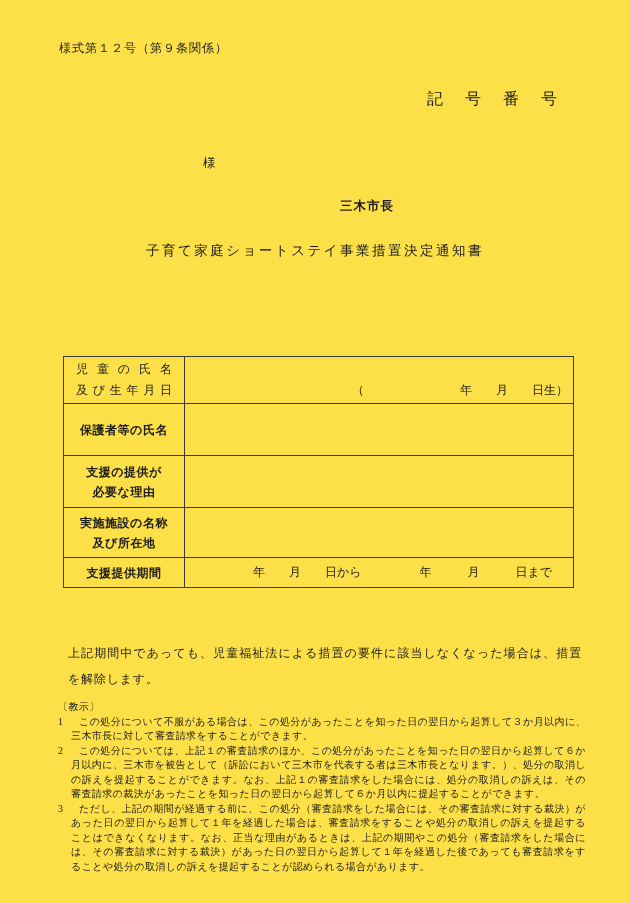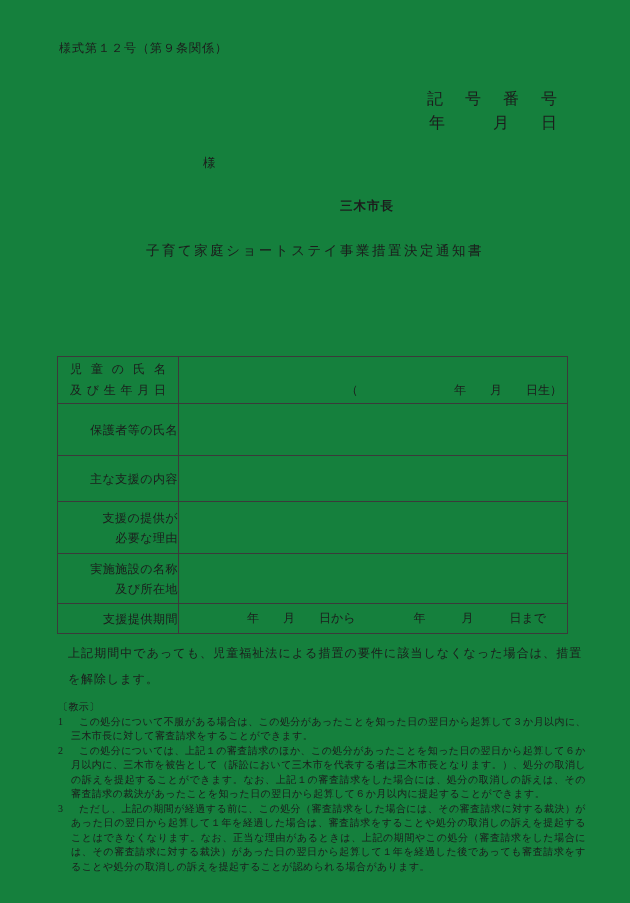--- a/index.html
+++ b/index.html
@@ -1,52 +1,52 @@
 <!DOCTYPE html>
 <html lang="ja"><head>
 <meta charset="utf-8">
 <style>
   html,body{margin:0;padding:0;background:#888;}
   .page{
     position:relative;
     width:630px;height:903px;
     margin:0 auto;
-    background:#15803d;
+    background:#fde047;
     font-family:"Liberation Serif","DejaVu Serif",serif;
     color:#1c1c1c;
     overflow:hidden;
   }
   .abs{position:absolute;}
   .form-number{left:59px;top:40px;font-size:12px;letter-spacing:1px;}
   .ref-block{right:73px;top:87px;text-align:right;font-size:16px;line-height:24px;}
   .ref-no{letter-spacing:3px;margin-right:-3px;}
   .addressee{left:203px;top:155px;font-size:12.5px;}
   .sender{left:340px;top:198px;font-size:12.5px;letter-spacing:1px;font-weight:bold;}
   .doc-title{
     left:0;top:242px;width:630px;
     text-align:center;font-size:13.5px;letter-spacing:2.5px;
   }
   .body-para{
     left:45px;top:289px;width:541px;
     font-size:12px;line-height:26px;letter-spacing:1.2px;
     text-align:justify;text-indent:27px;
   }
   table.details{
-    position:absolute;left:57px;top:356px;
+    position:absolute;left:63px;top:356px;
     width:511px;border-collapse:collapse;table-layout:fixed;
     font-size:12px;color:#1c1c1c;
   }
   table.details th,table.details td{
     border:1px solid #3a3a3a;
     font-weight:normal;vertical-align:middle;
     padding:0;
   }
   table.details th{width:120px;}
   .jlabel{display:block;text-align:justify;text-align-last:justify;padding:0 12px;line-height:21px;}
-  .clabel{display:block;text-align:right;line-height:20px;letter-spacing:0.5px;}
+  .clabel{display:block;text-align:center;line-height:20px;letter-spacing:0.5px;font-weight:bold;}
   .cell-line{display:block;line-height:21px;min-height:21px;}
   .cell-right{text-align:right;padding-right:5px;}
   .period-cell{display:flex;justify-content:space-between;align-items:flex-start;}
   .period-from{margin-left:68px;}
   .period-to{margin-right:21px;}
   .closing-para{
     left:68px;top:640px;width:514px;
     font-size:12px;line-height:26px;letter-spacing:0.8px;
     text-align:justify;
   }
@@ -63,21 +63,20 @@
 </style>
 </head>
 <body>
 
 <div class="page">
 
   <div class="abs form-number">様式第１２号（第９条関係）</div>
 
   <div class="abs ref-block">
     <div class="ref-no">記　号　番　号</div>
-    <div>年　　　月　　日</div>
   </div>
 
   <div class="abs addressee">様</div>
 
   <div class="abs sender">三木市長</div>
 
   <div class="abs doc-title">子育て家庭ショートステイ事業措置決定通知書</div>
 
 
   <table class="details">
@@ -88,26 +87,20 @@
         <span class="jlabel">及び生年月日</span>
       </th>
       <td>
         <span class="cell-line"></span>
         <span class="cell-line cell-right">（　　　　　　　　年　　月　　日生）</span>
       </td>
     </tr>
     <tr style="height:52px;">
       <th>
         <span class="clabel">保護者等の氏名</span>
-      </th>
-      <td></td>
-    </tr>
-    <tr style="height:46px;">
-      <th>
-        <span class="clabel">主な支援の内容</span>
       </th>
       <td></td>
     </tr>
     <tr style="height:52px;">
       <th>
         <span class="clabel">支援の提供が</span>
         <span class="clabel">必要な理由</span>
       </th>
       <td></td>
     </tr>

